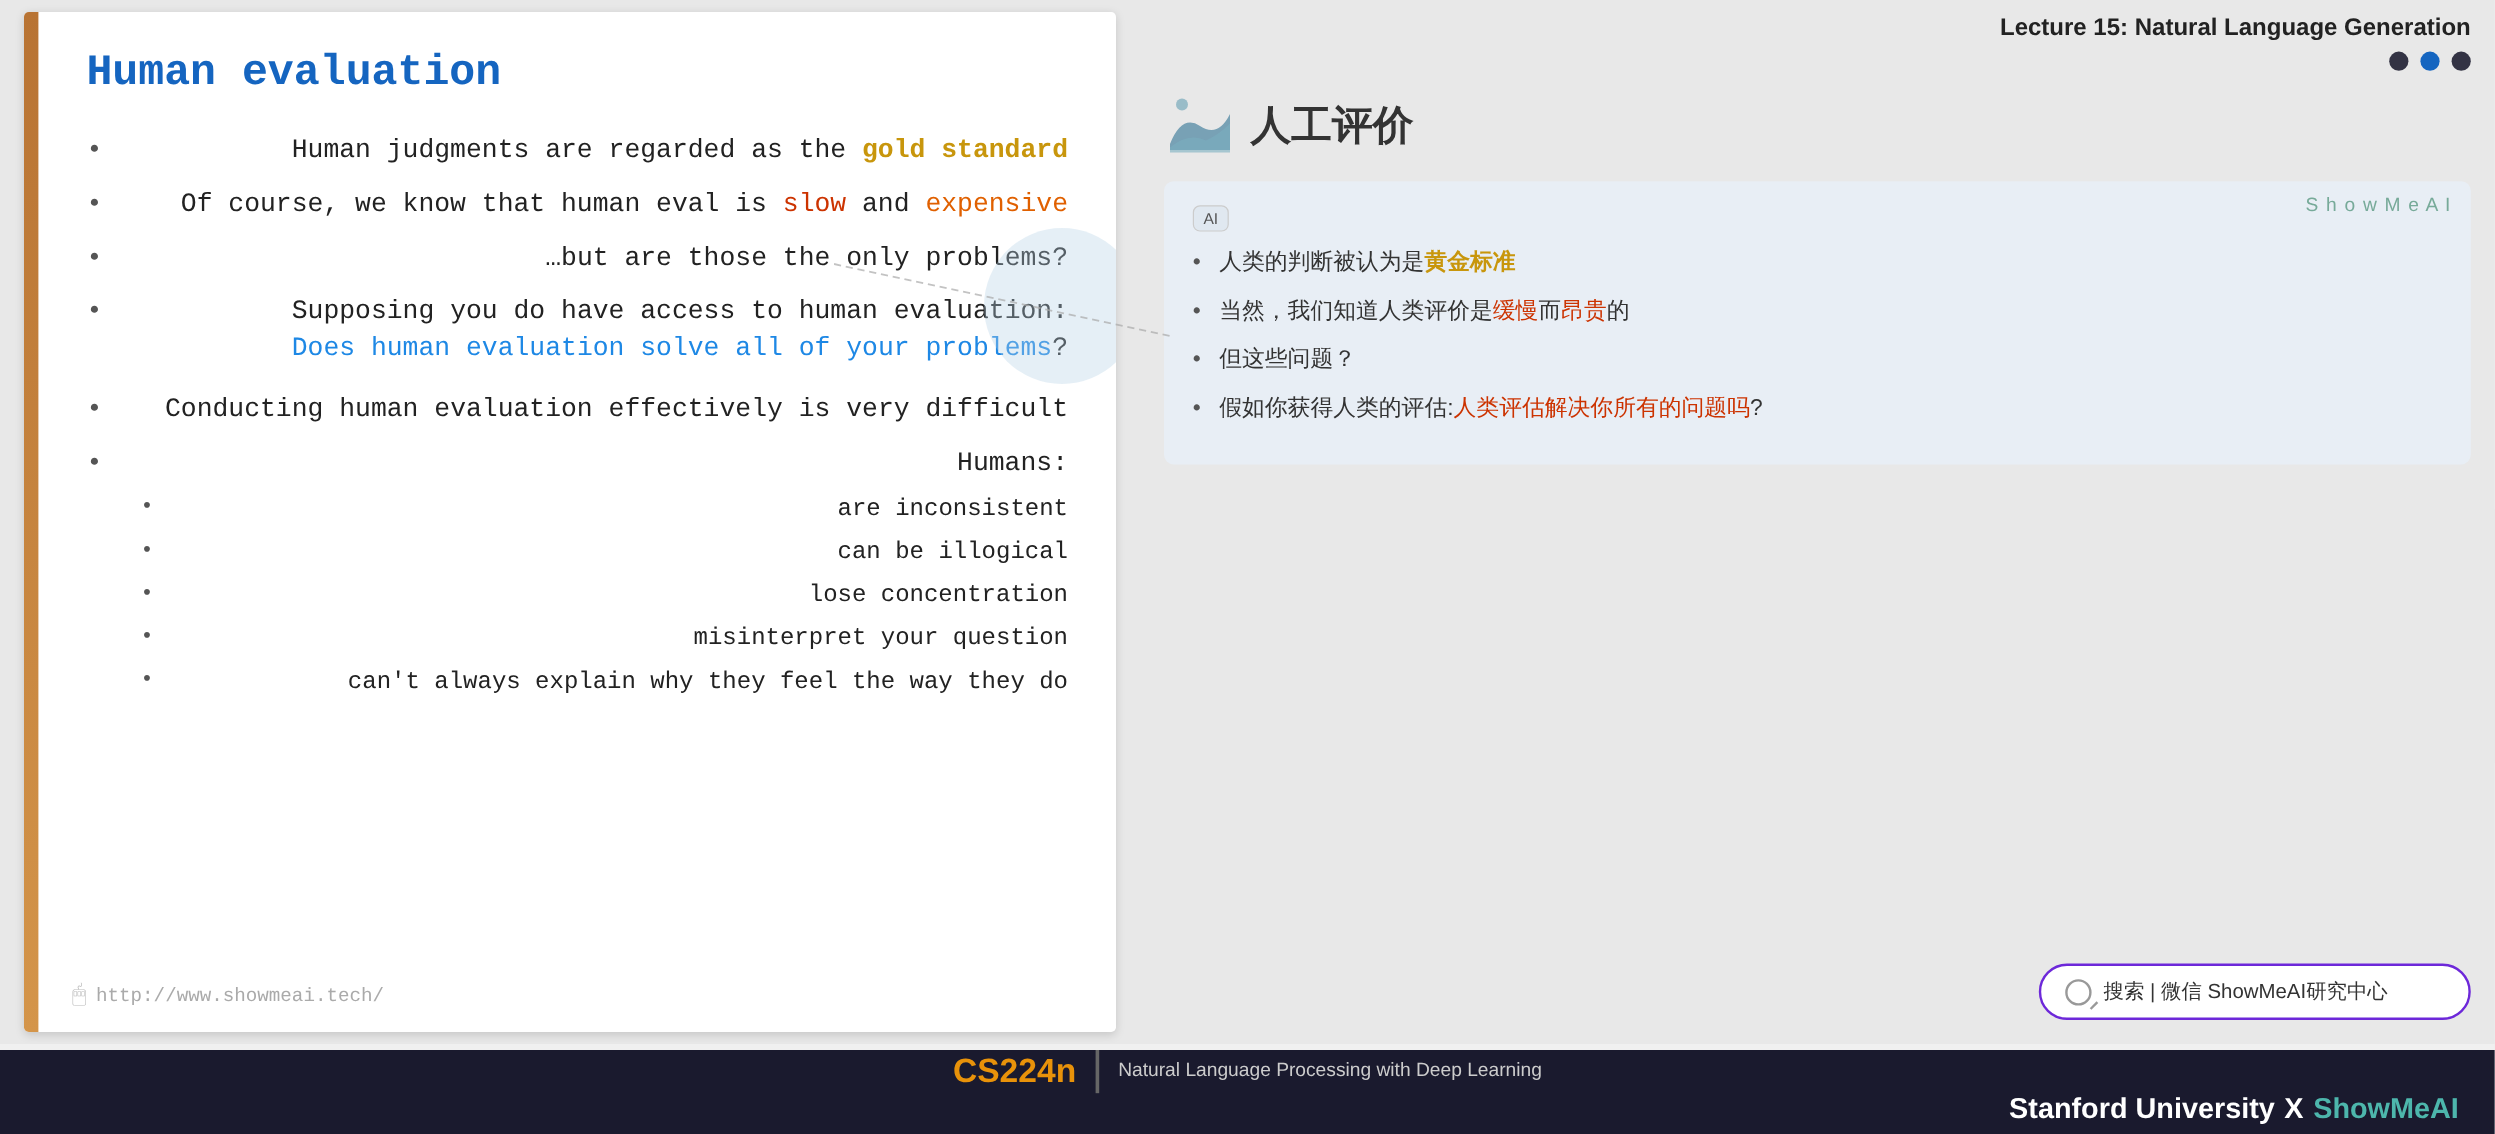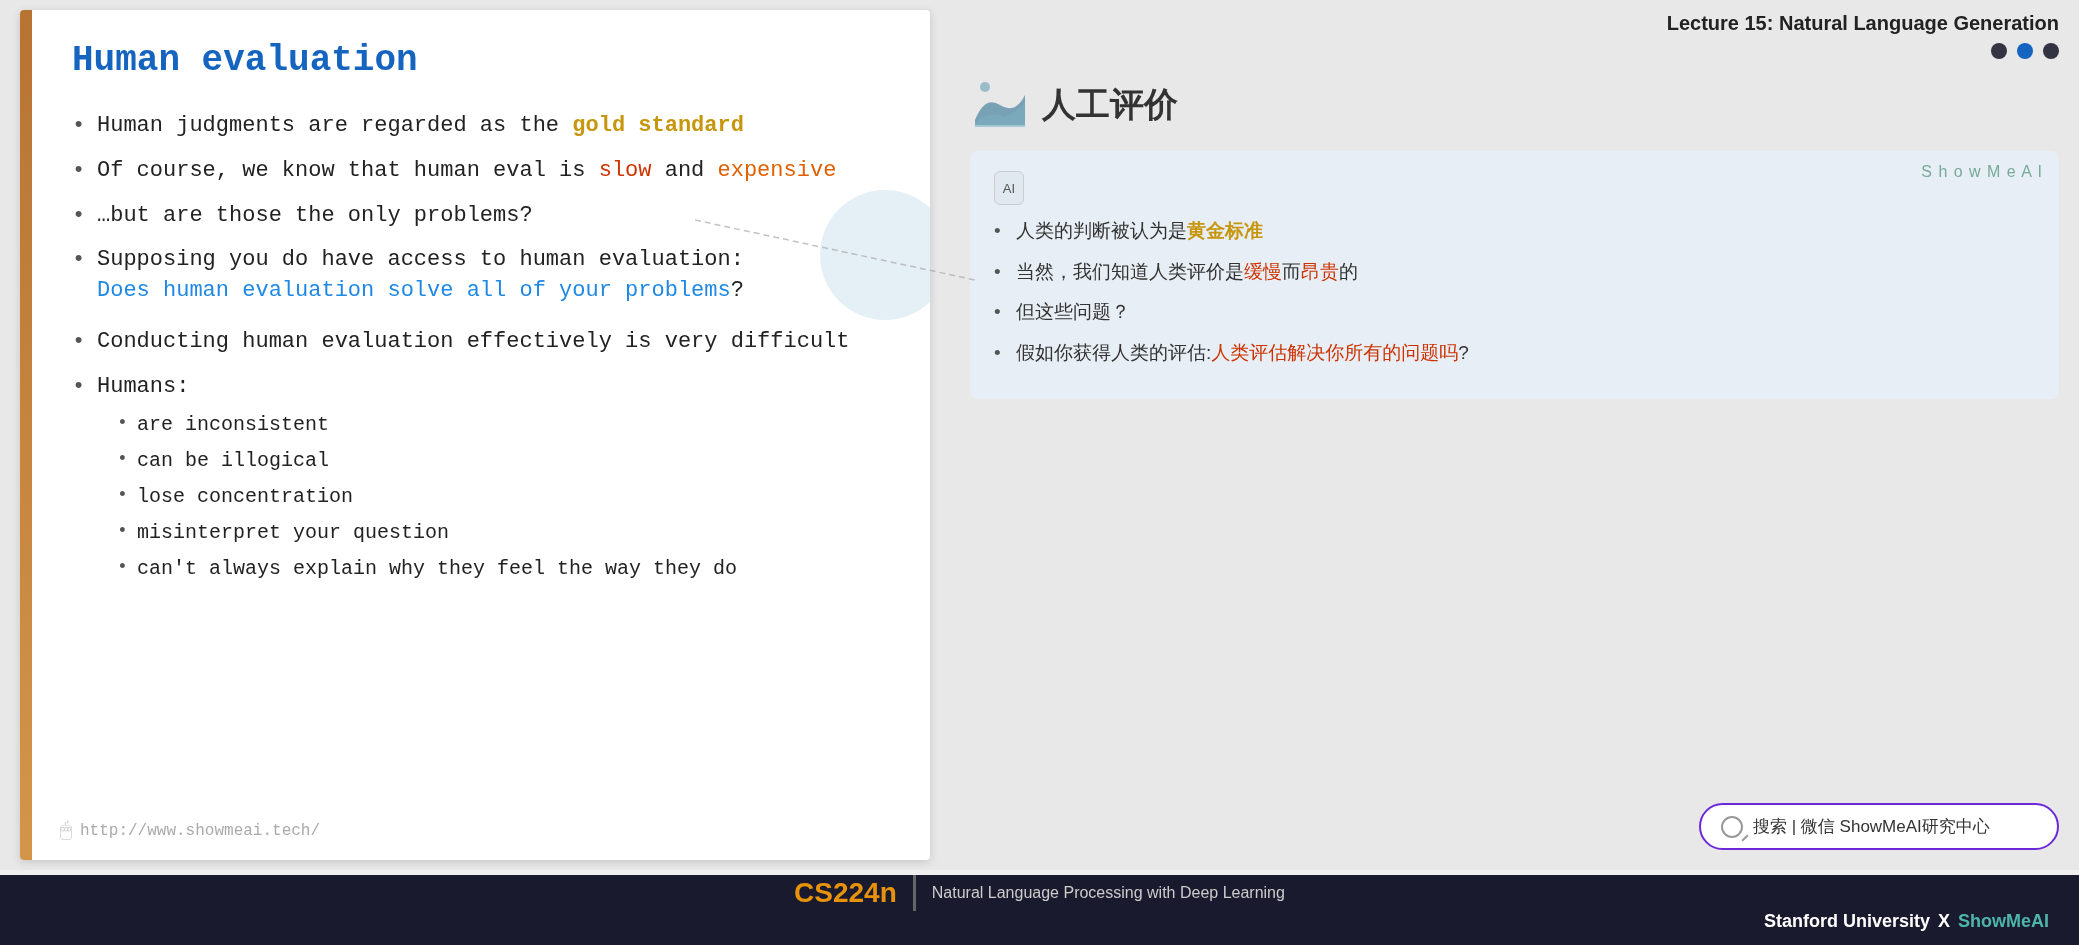--- a/index.html
+++ b/index.html
@@ -59,20 +59,21 @@
       margin-bottom: 20px;
     }
 
     .bullet-list li {
       position: relative;
       padding-left: 25px;
       margin-bottom: 14px;
       font-size: 22px;
       color: #222;
       line-height: 1.4;
+      text-align: right;
     }
 
     .bullet-list li::before {
       content: '•';
       position: absolute;
       left: 0;
       color: #555;
       font-size: 22px;
     }
 
@@ -191,21 +192,21 @@
       position: absolute;
       top: 12px;
       right: 16px;
       font-size: 16px;
       color: #7a9;
       letter-spacing: 1px;
     }
 
     .ai-icon {
       width: 30px;
-      height: 34px;
+      height: 22px;
       background: #e0e8f0;
       border-radius: 6px;
       display: flex;
       align-items: center;
       justify-content: center;
       font-size: 13px;
       color: #555;
       margin-bottom: 12px;
       border: 1px solid #ccc;
     }
@@ -313,21 +314,21 @@
     .bottom-subtitle {
       font-size: 16px;
       color: #ccc;
     }
 
     .bottom-right {
       margin-left: auto;
       display: flex;
       align-items: center;
       gap: 8px;
-      font-size: 18px;
+      font-size: 24px;
       color: #ddd;
     }
 
     .bottom-stanford {
       font-weight: bold;
       color: white;
     }
 
     .bottom-x {
       color: white;

